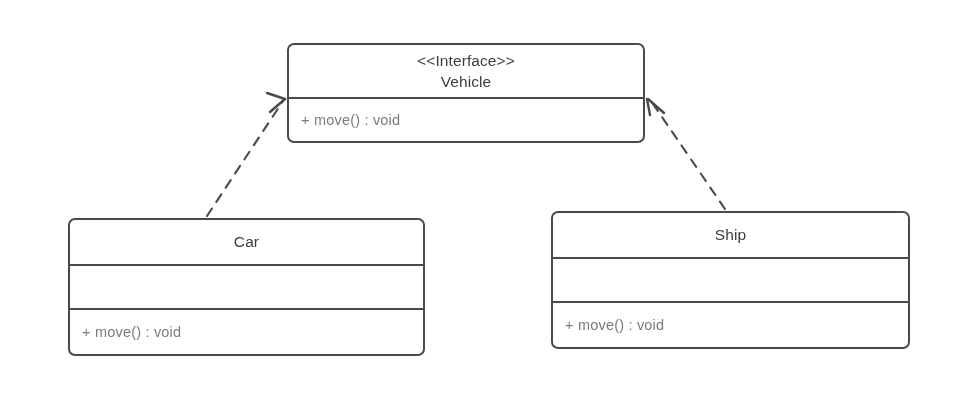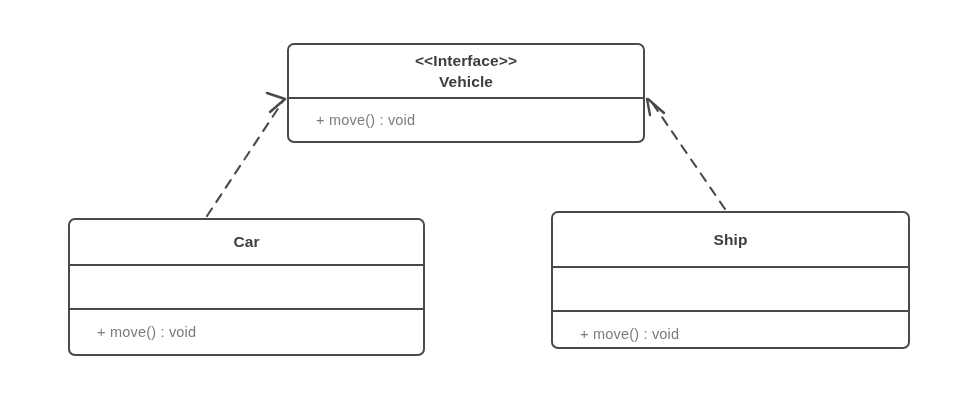--- a/index.html
+++ b/index.html
@@ -55,28 +55,28 @@
     justify-content: flex-start;
   }
   .compartment.c-ops {
     justify-content: flex-start;
   }
 
   .class-stereotype,
   .class-title {
     display: block;
     font-size: 15.5px;
-    font-weight: bold;
+    font-weight: normal;
     color: #3d3d3d;
     letter-spacing: 0.1px;
     line-height: 1.36;
   }
   .member {
     display: block;
-    padding-left: 27px;
+    padding-left: 12px;
     font-size: 14.5px;
     font-weight: normal;
     color: #7b7b7b;
     letter-spacing: 0.2px;
     white-space: nowrap;
   }
 
   
   #class-vehicle {
     left: 287px;
@@ -99,21 +99,21 @@
   #class-car .c-attrs { height: 44px; }
   #class-car .c-ops   { height: 46px; }
 
   
   #class-ship {
     left: 551px;
     top: 211px;
     width: 359px;
     height: 138px;
   }
-  #class-ship .c-name  { height: 53px; }
+  #class-ship .c-name  { height: 44px; }
   #class-ship .c-attrs { height: 44px; }
   #class-ship .c-ops   { height: 46px; }
 </style>
 </head>
 <body>
 
 <div id="canvas">
 
   <svg id="edge-layer" viewBox="0 0 954 413">
 

